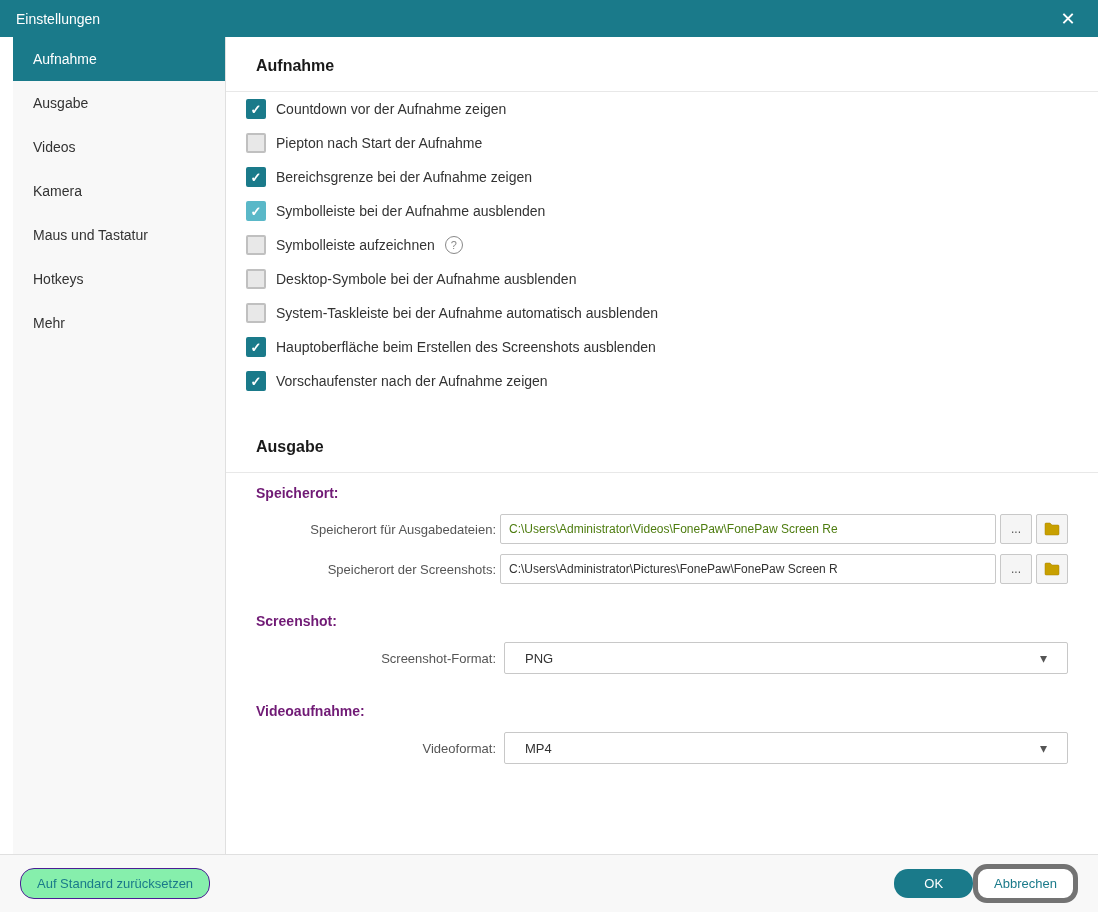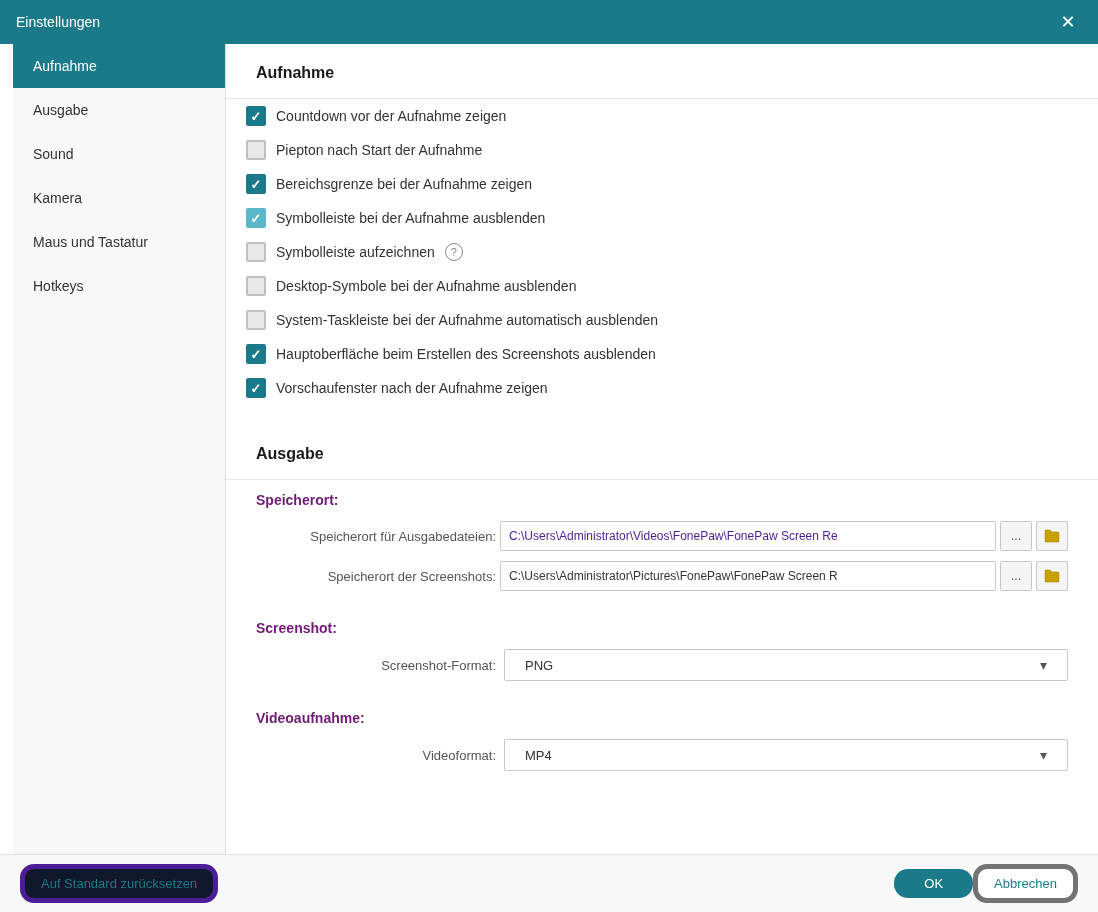--- a/index.html
+++ b/index.html
@@ -21,21 +21,21 @@
       flex-direction: column;
       box-shadow: 0 4px 20px rgba(0,0,0,0.3);
     }
     .title-bar {
       background: #1a7a8a;
       color: #fff;
       display: flex;
       align-items: center;
       justify-content: space-between;
       padding: 0 16px;
-      height: 44px;
+      height: 37px;
       flex-shrink: 0;
     }
     .title-bar-title {
       font-size: 14px;
       font-weight: 400;
     }
     .close-btn {
       width: 28px;
       height: 28px;
       display: flex;
@@ -226,23 +226,23 @@
       align-items: center;
       justify-content: space-between;
       padding: 12px 20px;
       border-top: 1px solid #e0e0e0;
       background: #f8f8f8;
       flex-shrink: 0;
       height: 58px;
     }
     .reset-btn {
       padding: 7px 16px;
-      border: 5px solid #4c1d95;
+      border: 1px solid #4c1d95;
       border-radius: 14px;
-      background: #0f172a;
+      background: #86efac;
       color: #1a7a8a;
       font-size: 13px;
       cursor: pointer;
       text-align: center;
     }
     .footer-right {
       display: flex;
       gap: 0;
       align-items: center;
     }
@@ -292,30 +292,33 @@
   <div class="main-content">
 
     <div class="sidebar">
       <div class="sidebar-item active">
         <span>Aufnahme</span>
       </div>
       <div class="sidebar-item">
         <span>Ausgabe</span>
       </div>
       <div class="sidebar-item">
-        <span>Sound</span>
+        <span>Videos</span>
       </div>
       <div class="sidebar-item">
         <span>Kamera</span>
       </div>
       <div class="sidebar-item">
         <span>Maus und Tastatur</span>
       </div>
       <div class="sidebar-item">
         <span>Hotkeys</span>
+      </div>
+      <div class="sidebar-item">
+        <span>Mehr</span>
       </div>
     </div>
 
     <div class="content-scroll">
 
       <div class="section-header">
         <span>Aufnahme</span>
       </div>
 
       <div>
@@ -383,21 +386,21 @@
         <span>Ausgabe</span>
       </div>
 
       <div class="sub-section-title">
         <span>Speicherort:</span>
       </div>
 
       <div class="form-row">
         <span class="form-label" style="width:240px;">Speicherort für Ausgabedateien:</span>
         <div class="path-input">
-          <span style="font-size:12px; color:#4c1d95;">C:\Users\Administrator\Videos\FonePaw\FonePaw Screen Re</span>
+          <span style="font-size:12px; color:#4d7c0f;">C:\Users\Administrator\Videos\FonePaw\FonePaw Screen Re</span>
         </div>
         <div class="dots-btn">
           <span>...</span>
         </div>
         <div class="folder-btn">
           <svg class="folder-icon-svg" viewBox="0 0 16 14" fill="none" xmlns="http://www.w3.org/2000/svg">
             <path d="M1 2C1 1.45 1.45 1 2 1H6L8 3H14C14.55 3 15 3.45 15 4V12C15 12.55 14.55 13 14 13H2C1.45 13 1 12.55 1 12V2Z" fill="#c8a000" stroke="#a88000" stroke-width="0.5"></path>
           </svg>
         </div>
       </div>

